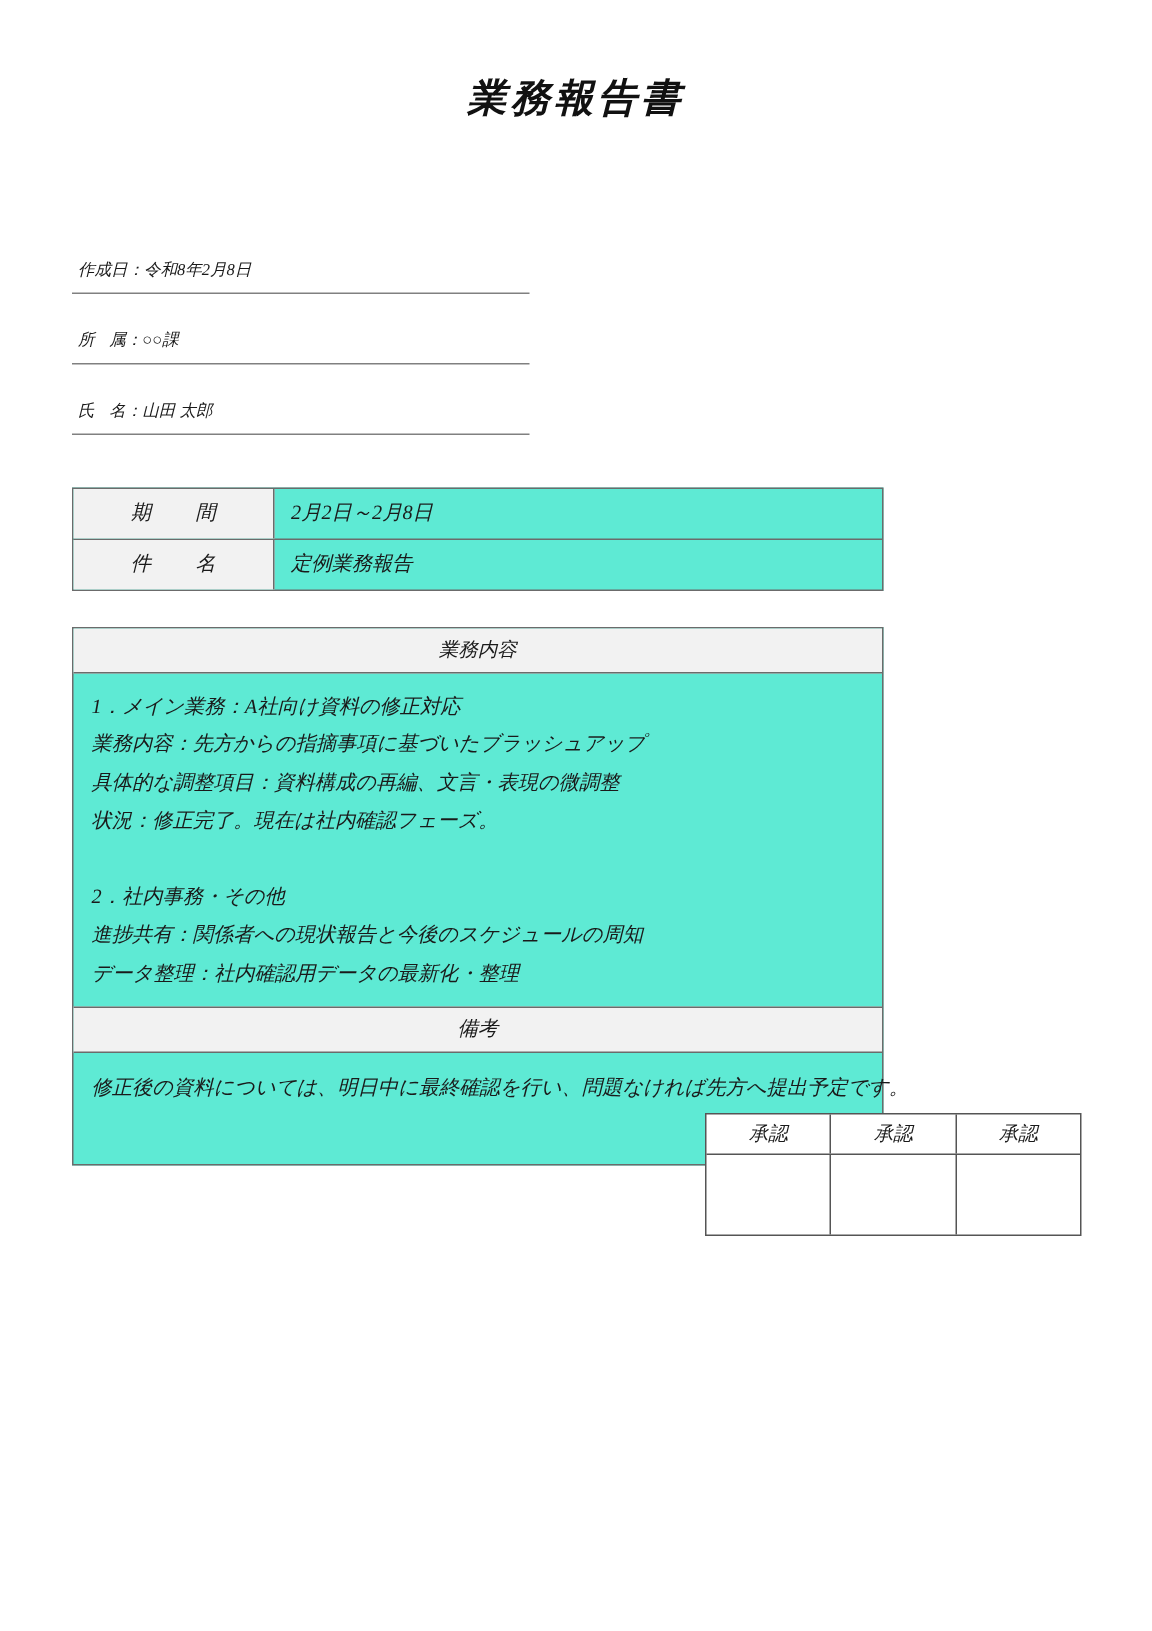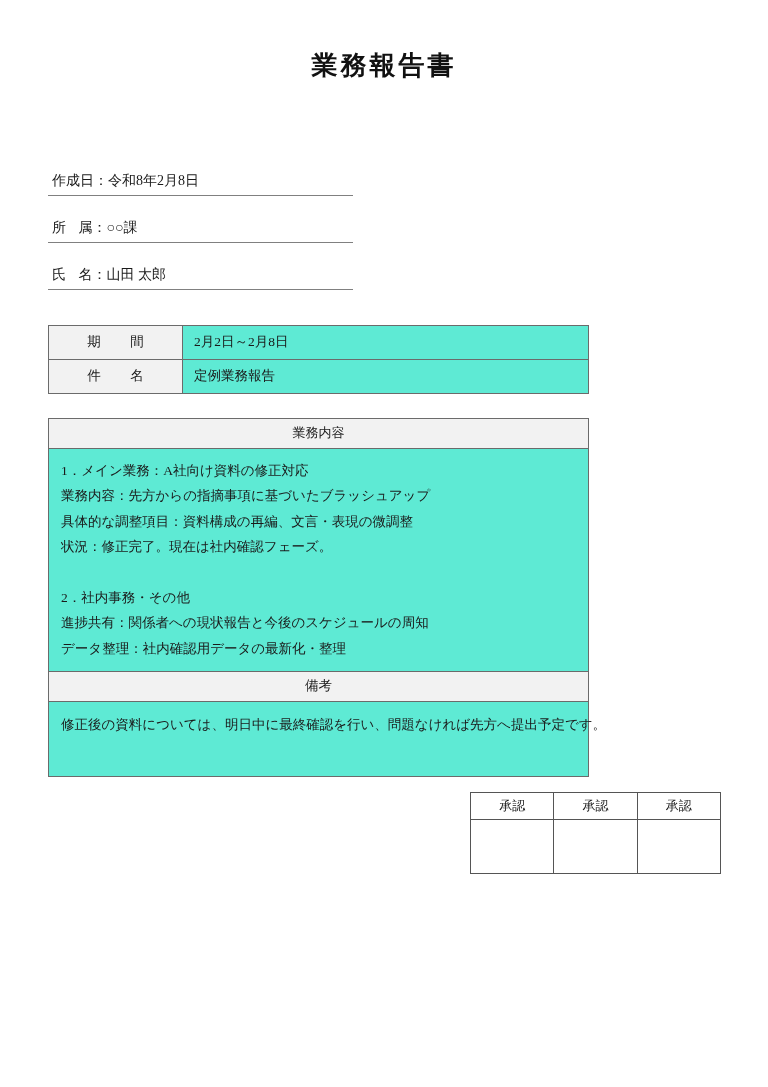--- a/index.html
+++ b/index.html
@@ -13,20 +13,21 @@
     position: relative;
     font-family: "Liberation Serif", "DejaVu Serif", serif;
     color: #1a1a1a;
     -webkit-font-smoothing: antialiased;
   }
 
   .page {
     position: absolute;
     inset: 0;
     padding: 12px;
+    font-style: italic;
   }
 
   
   .doc-title {
     position: absolute;
     top: 48px;
     left: 0;
     width: 768px;
     text-align: center;
     font-size: 26px;
@@ -39,21 +40,21 @@
   .meta-block {
     position: absolute;
     top: 170px;
     left: 48px;
     width: 305px;
   }
   .meta-row {
     border-bottom: 1.2px solid #808080;
     padding: 1px 0 5px 4px;
     margin-bottom: 21px;
-    font-size: 14px;
+    font-size: 11px;
     line-height: 19px;
     white-space: nowrap;
   }
   .meta-row:last-child { margin-bottom: 0; }
   .meta-label {
     display: inline-block;
   }
   .meta-label.spread2 {
     display: inline-block;
     width: 2.9em;
@@ -143,21 +144,21 @@
     font-size: 13.5px;
     line-height: 25px;
     min-height: 74px;
     box-sizing: border-box;
   }
   .remark-cell p { margin: 0; white-space: nowrap; }
 
   
   .approval-table {
     position: absolute;
-    top: 792px;
+    top: 742px;
     left: 470px;
     width: 251px;
     border: 1.2px solid #555555;
     box-sizing: border-box;
     background: #ffffff;
   }
   .approval-head, .approval-body { display: flex; }
   .approval-head { border-bottom: 1.2px solid #555555; }
   .approval-head .cell {
     flex: 1 1 0;

